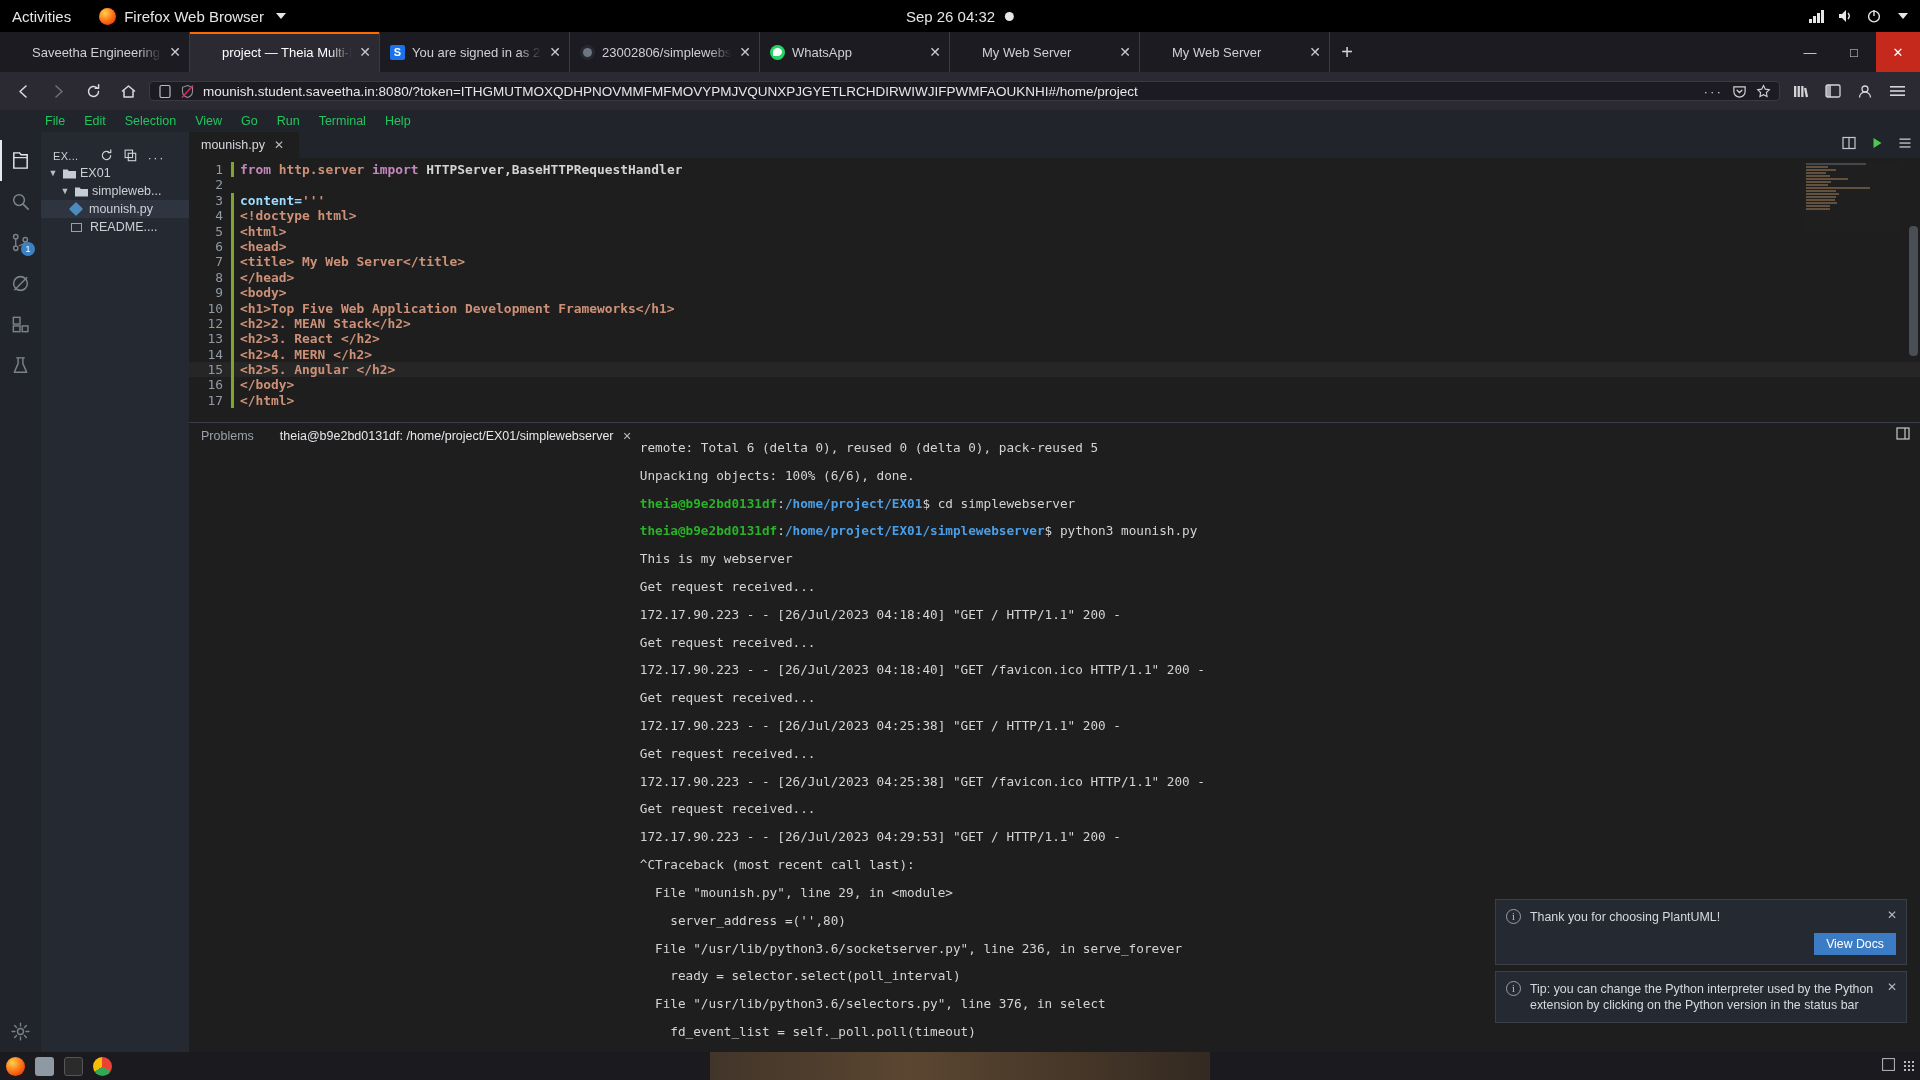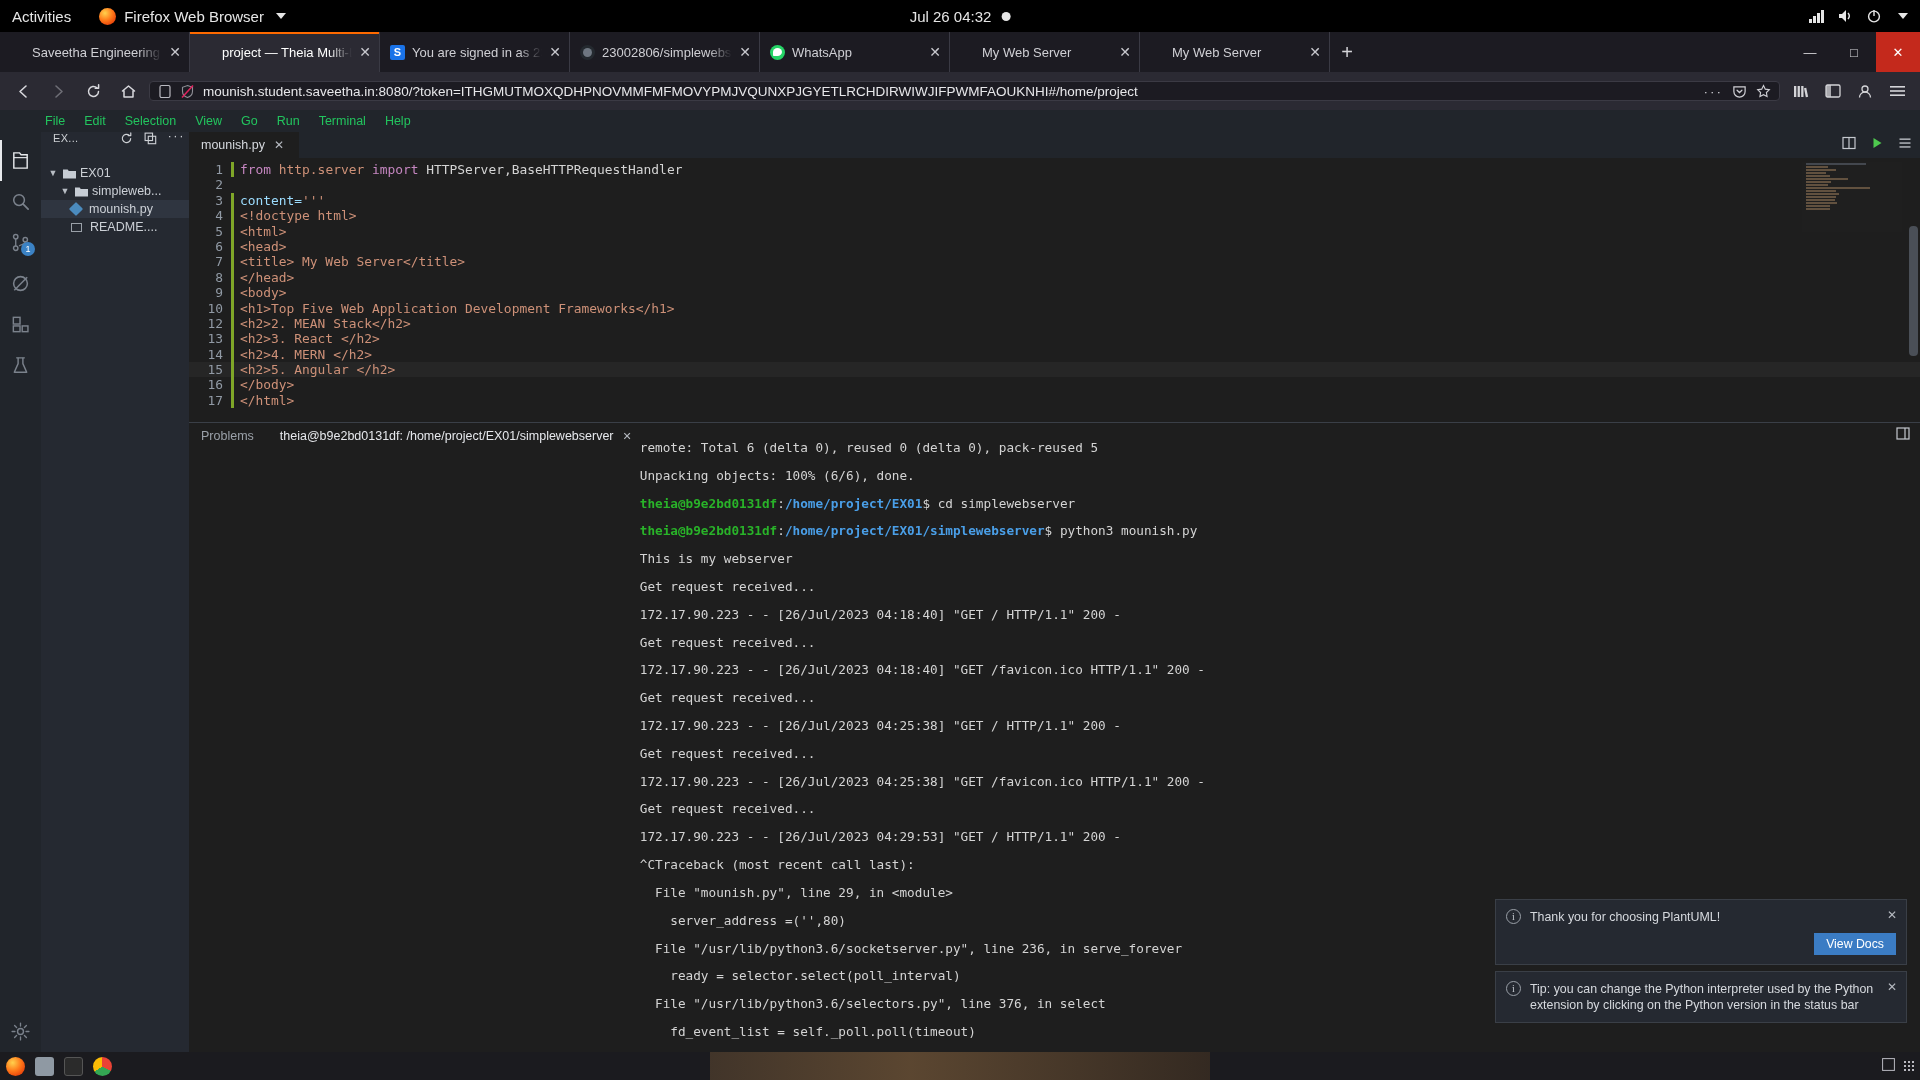--- a/index.html
+++ b/index.html
@@ -118,22 +118,22 @@
   }
   .act-badge {
     position: absolute; right: 6px; bottom: 7px; min-width: 14px; height: 14px;
     border-radius: 7px; background: #3b82c4; color: #fff; font-size: 9px;
     display: flex; align-items: center; justify-content: center; padding: 0 3px;
   }
   .act-bottom { position: absolute; bottom: 6px; left: 0; width: 41px; }
 
   .explorer { width: 148px; background: #252931; flex: none; display: flex; flex-direction: column; }
   .explorer-head {
-    height: 30px; display: flex; align-items: flex-start; gap: 11px;
-    padding: 0 4px 0 12px; color: #cdd0d4; font-size: 11px;
+    height: 30px; display: flex; align-items: flex-end; gap: 11px;
+    padding: 0 24px 0 12px; color: #cdd0d4; font-size: 11px;
   }
   .explorer-head .eh-title { flex: 1; letter-spacing: .3px; }
   .explorer-head .eh-ico { color: #cdd0d4; display: flex; align-items: center; }
   .tree { padding-top: 2px; font-size: 12.5px; color: #ccd0d6; }
   .tree-row { height: 18px; display: flex; align-items: center; gap: 4px;
               padding-left: 6px; white-space: nowrap; }
   .tree-row.selected { background: #2f3540; }
   .tree-row .chev { width: 12px; color: #b8bdc4; font-size: 9px; display: flex;
                     align-items: center; justify-content: center; }
   .folder-ico { width: 13px; height: 11px; flex: none; }
@@ -154,21 +154,21 @@
   .code {
     font-family: "DejaVu Sans Mono", monospace; font-size: 12.9px; line-height: 15.4px;
     padding-top: 4px;
   }
   .cline { display: flex; height: 15.4px; align-items: center; }
   .cline.active-ln { background: #262626; }
   .lnum { width: 42px; text-align: right; padding-right: 8px; color: #919aa5; flex: none; }
   .fold { width: 9px; flex: none; }
   .fold.bar { background: #7fa628; width: 3px; height: 15.4px; margin-right: 6px; }
   .fold.blank { margin-right: 6px; }
-  .ctext { white-space: pre; color: #d4d4d4; }
+  .ctext { white-space: pre; color: #d4d4d4; font-weight: bold; }
   .tok-kw { color: #c586c0; }
   .tok-mod { color: #ce9178; }
   .tok-id { color: #d4d4d4; }
   .tok-str { color: #ce9178; }
   .tok-var { color: #9cdcfe; }
   .minimap {
     position: absolute; right: 18px; top: 4px; width: 100px; height: 70px;
     background: #202020; opacity: .85;
   }
   .mm-line { height: 2px; margin: 1px 4px; background: #4a4f57; }
@@ -239,21 +239,21 @@
 <div class="screen">
 
   <div class="gnome-bar">
     <div class="gnome-activities">Activities</div>
     <div class="gnome-app">
       <span class="ff-logo"></span>
       <span>Firefox Web Browser</span>
       <span class="caret-dn"></span>
     </div>
     <div class="gnome-clock">
-      <span>Jul 26  04:32</span>
+      <span>Sep 26  04:32</span>
       <span class="rec-dot"></span>
     </div>
     <div class="gnome-right">
       <svg width="16" height="13" viewBox="0 0 16 13">
         <rect x="0" y="9" width="3" height="4" fill="#e6e6e6"></rect>
           <rect x="4" y="6" width="3" height="7" fill="#e6e6e6"></rect>
         <rect x="8" y="3" width="3" height="10" fill="#e6e6e6"></rect>
           <rect x="12" y="0" width="3" height="13" fill="#e6e6e6"></rect>
       </svg>
       <svg width="16" height="14" viewBox="0 0 16 14">

